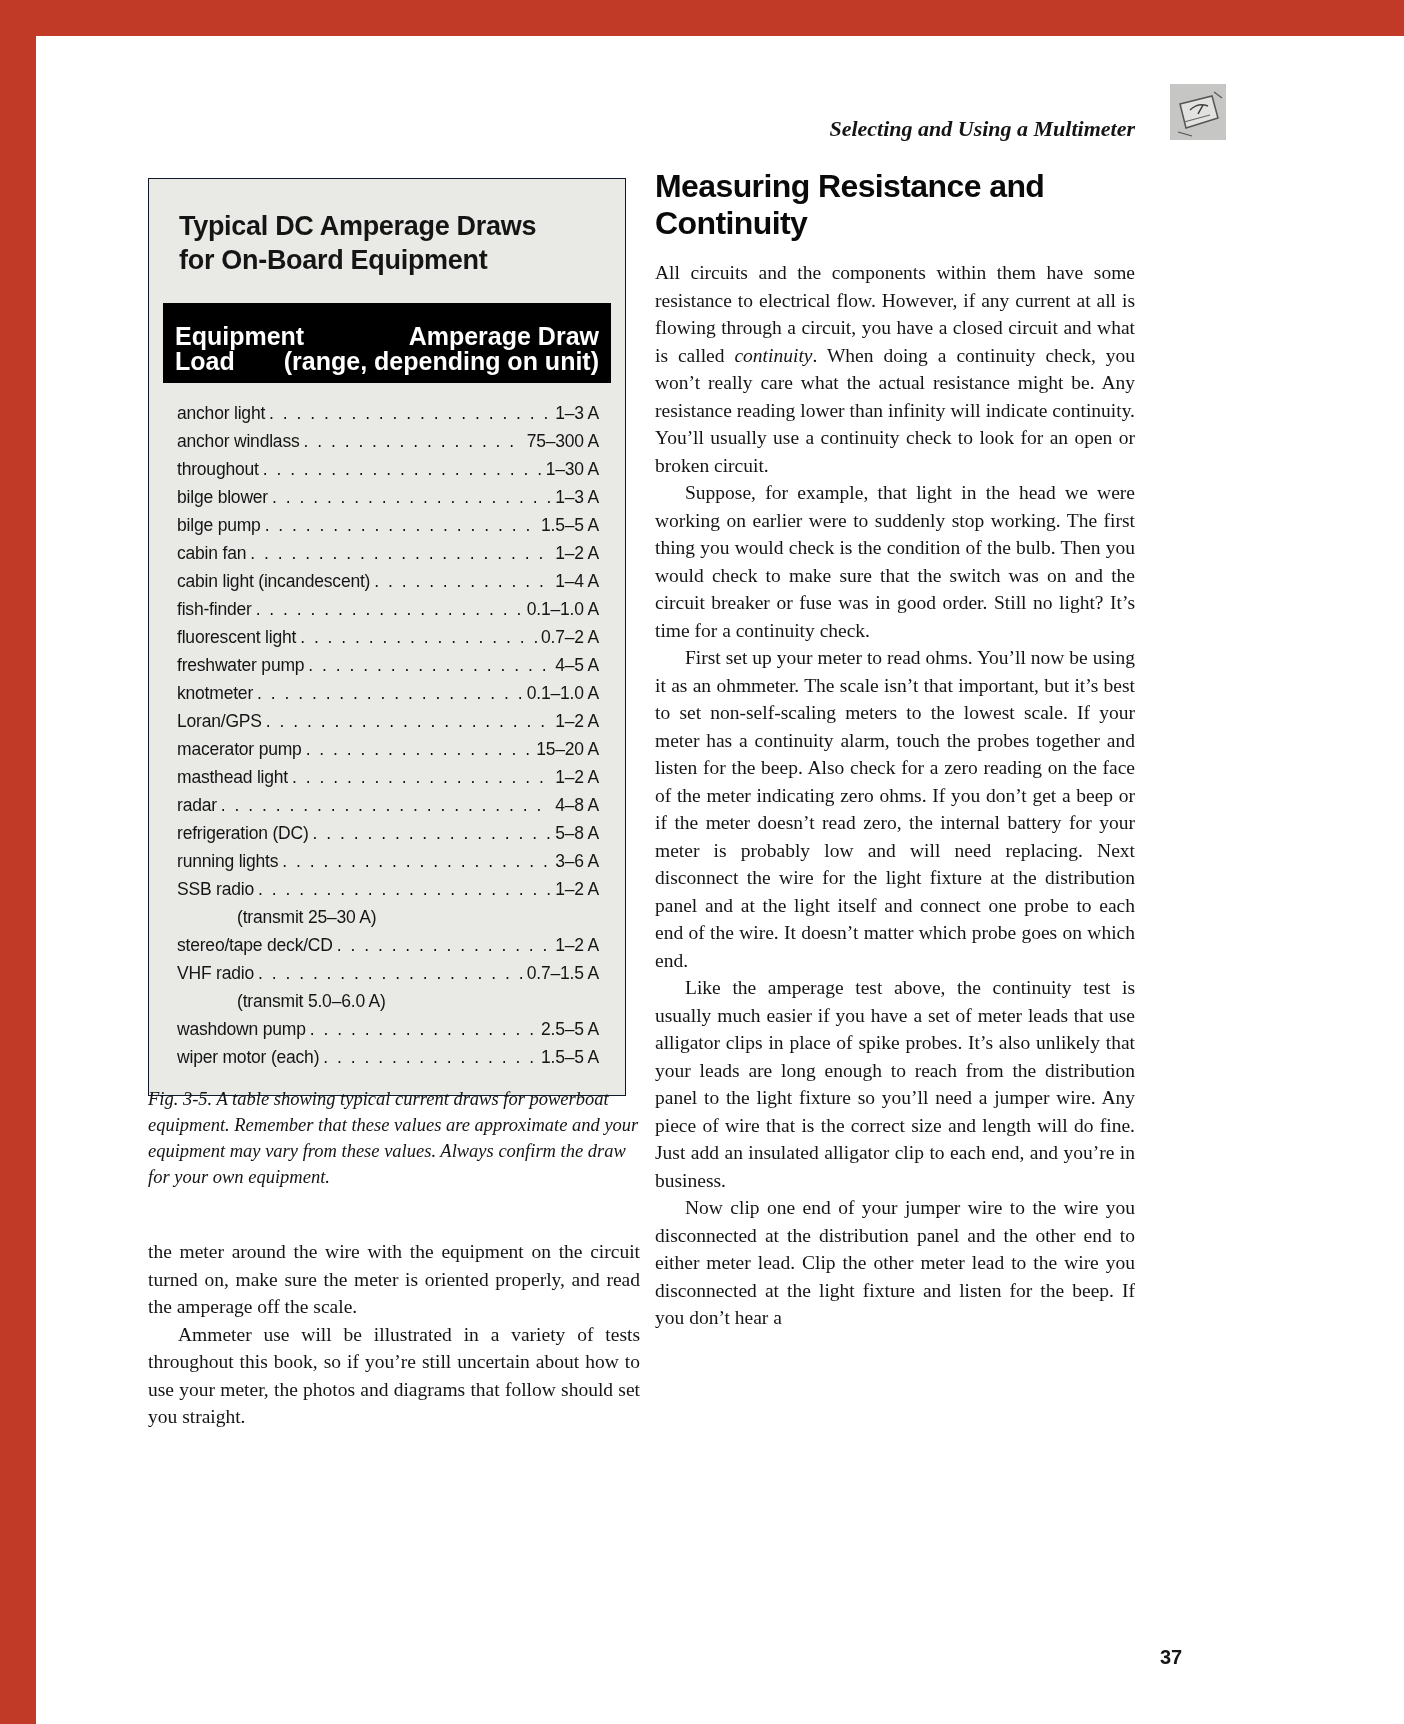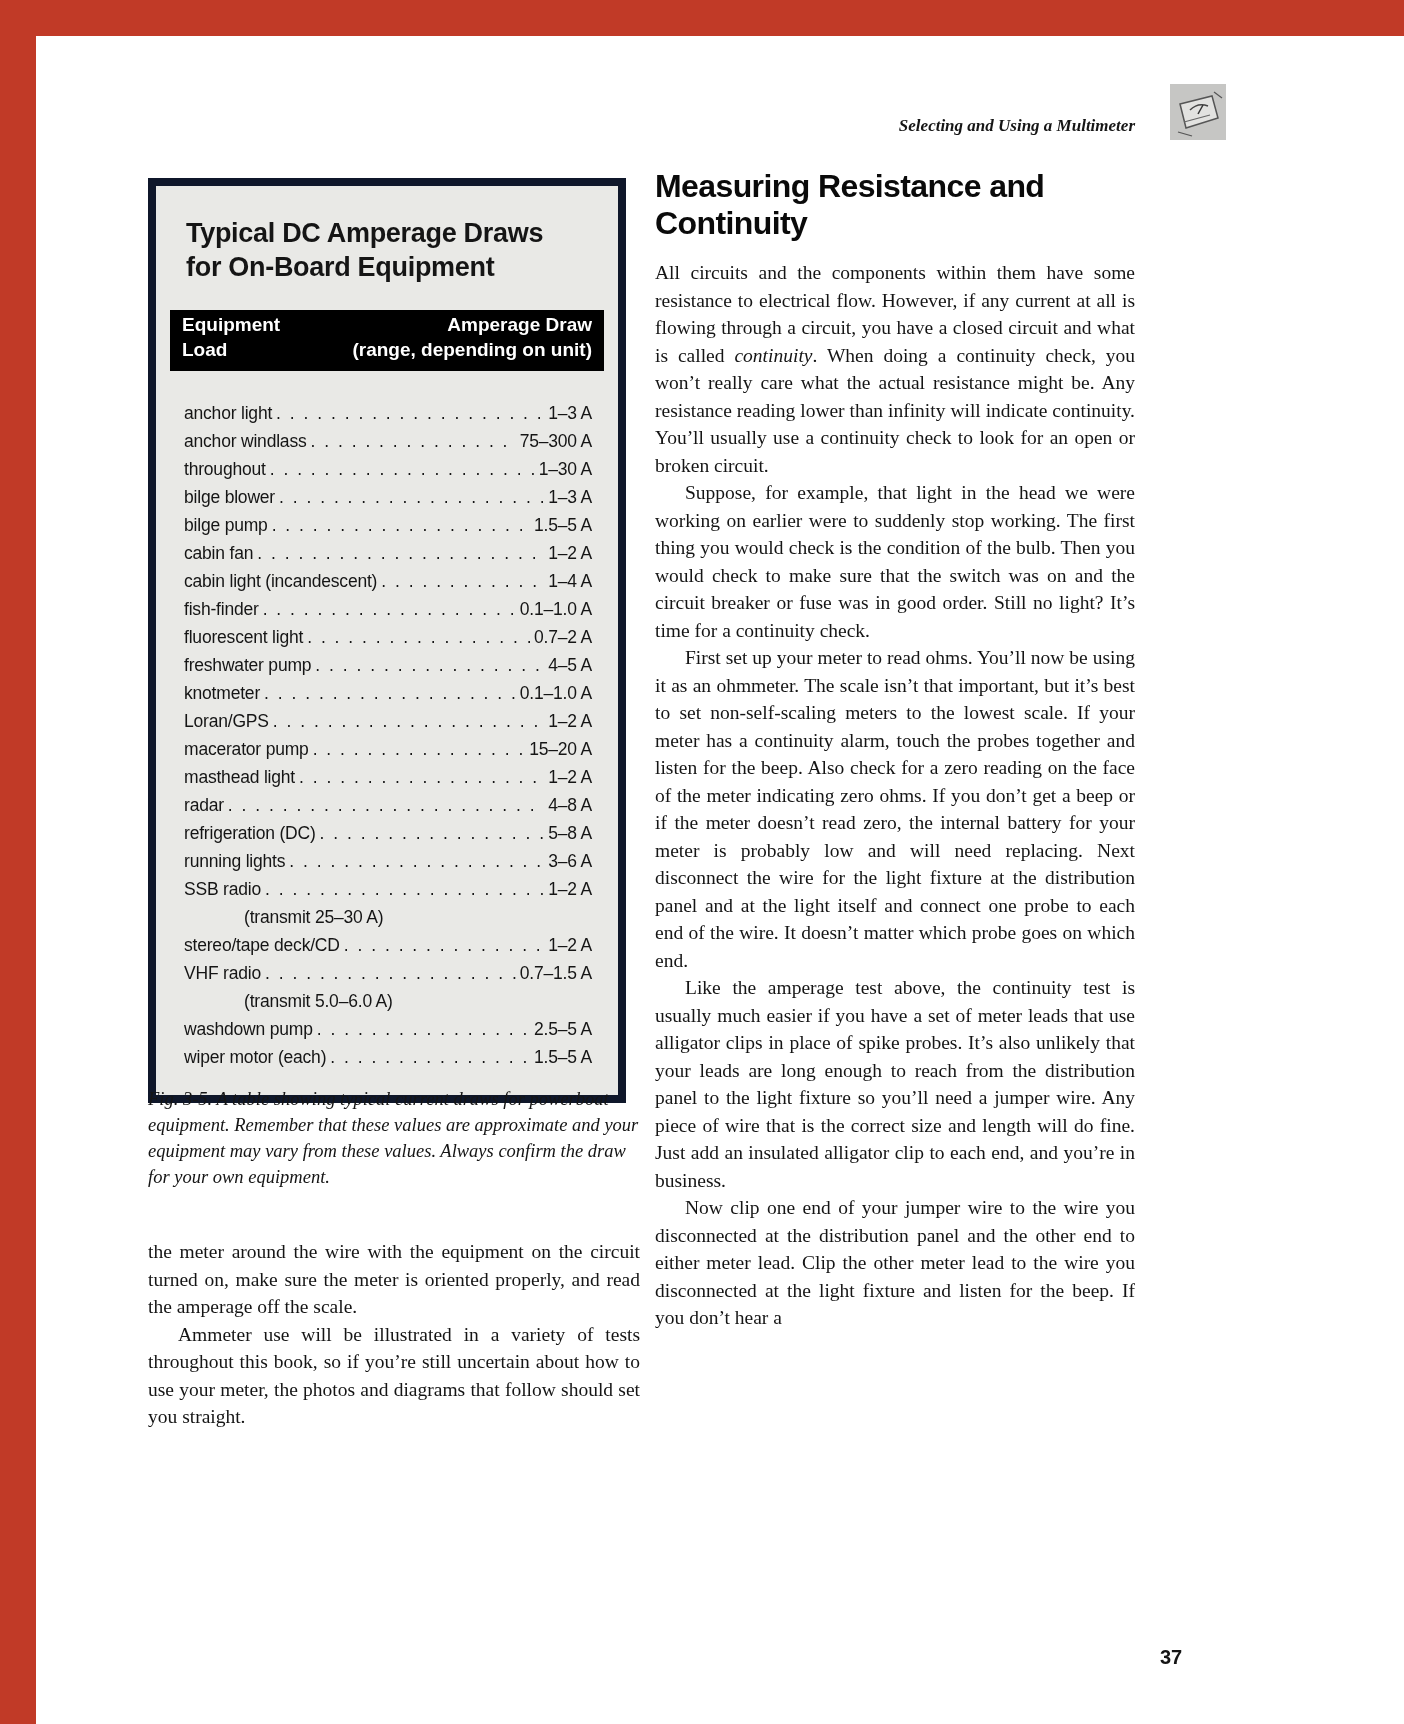--- a/index.html
+++ b/index.html
@@ -9,39 +9,39 @@
     width:1404px; height:1724px;
     overflow:hidden;
     font-family:"Liberation Serif","DejaVu Serif",serif;
     color:#151515;
   }
   .edge-top { position:absolute; top:0; left:0; width:100%; height:36px; background:var(--accent,#c13a27); }
   .edge-left { position:absolute; top:0; left:0; width:36px; height:100%; background:var(--accent,#c13a27); }
 
   .running-header {
     position:absolute; top:116px; left:655px; width:480px;
-    text-align:right; font-style:italic; font-weight:bold; font-size:17px;
+    text-align:right; font-style:italic; font-weight:bold; font-size:22px;
   }
 
   .corner-icon { position:absolute; top:84px; left:1170px; width:56px; height:56px; }
 
   
   .table-box {
     position:absolute; left:148px; top:178px; width:478px;
-    background:#e9e9e6; border:8px solid #0f172a;
+    background:#e9e9e6; border:1px solid #0f172a;
     font-family:"Liberation Sans","DejaVu Sans",sans-serif;
   }
   .table-title {
     padding:30px 30px 8px 30px;
     font-size:27px; font-weight:bold; line-height:34px; letter-spacing:-0.3px;
   }
   .table-header {
     background:#000; color:#fff;
-    margin:18px 14px 12px 14px; padding:2px 12px 9px 12px;
-    font-weight:bold; font-size:19px; line-height:25px;
+    margin:18px 14px 0 14px; padding:21px 12px 9px 12px;
+    font-weight:bold; font-size:25px; line-height:25px;
   }
   .th-line { display:flex; justify-content:space-between; }
   .table-rows { padding:16px 26px 24px 28px; }
   .amp-row {
     display:flex; align-items:baseline;
     font-size:17.5px; line-height:28px; letter-spacing:-0.2px;
   }
   .amp-row .lbl { white-space:nowrap; }
   .amp-row .dots { flex:1; overflow:hidden; white-space:nowrap; margin:0 4px; }
   .amp-row .dots::after {

